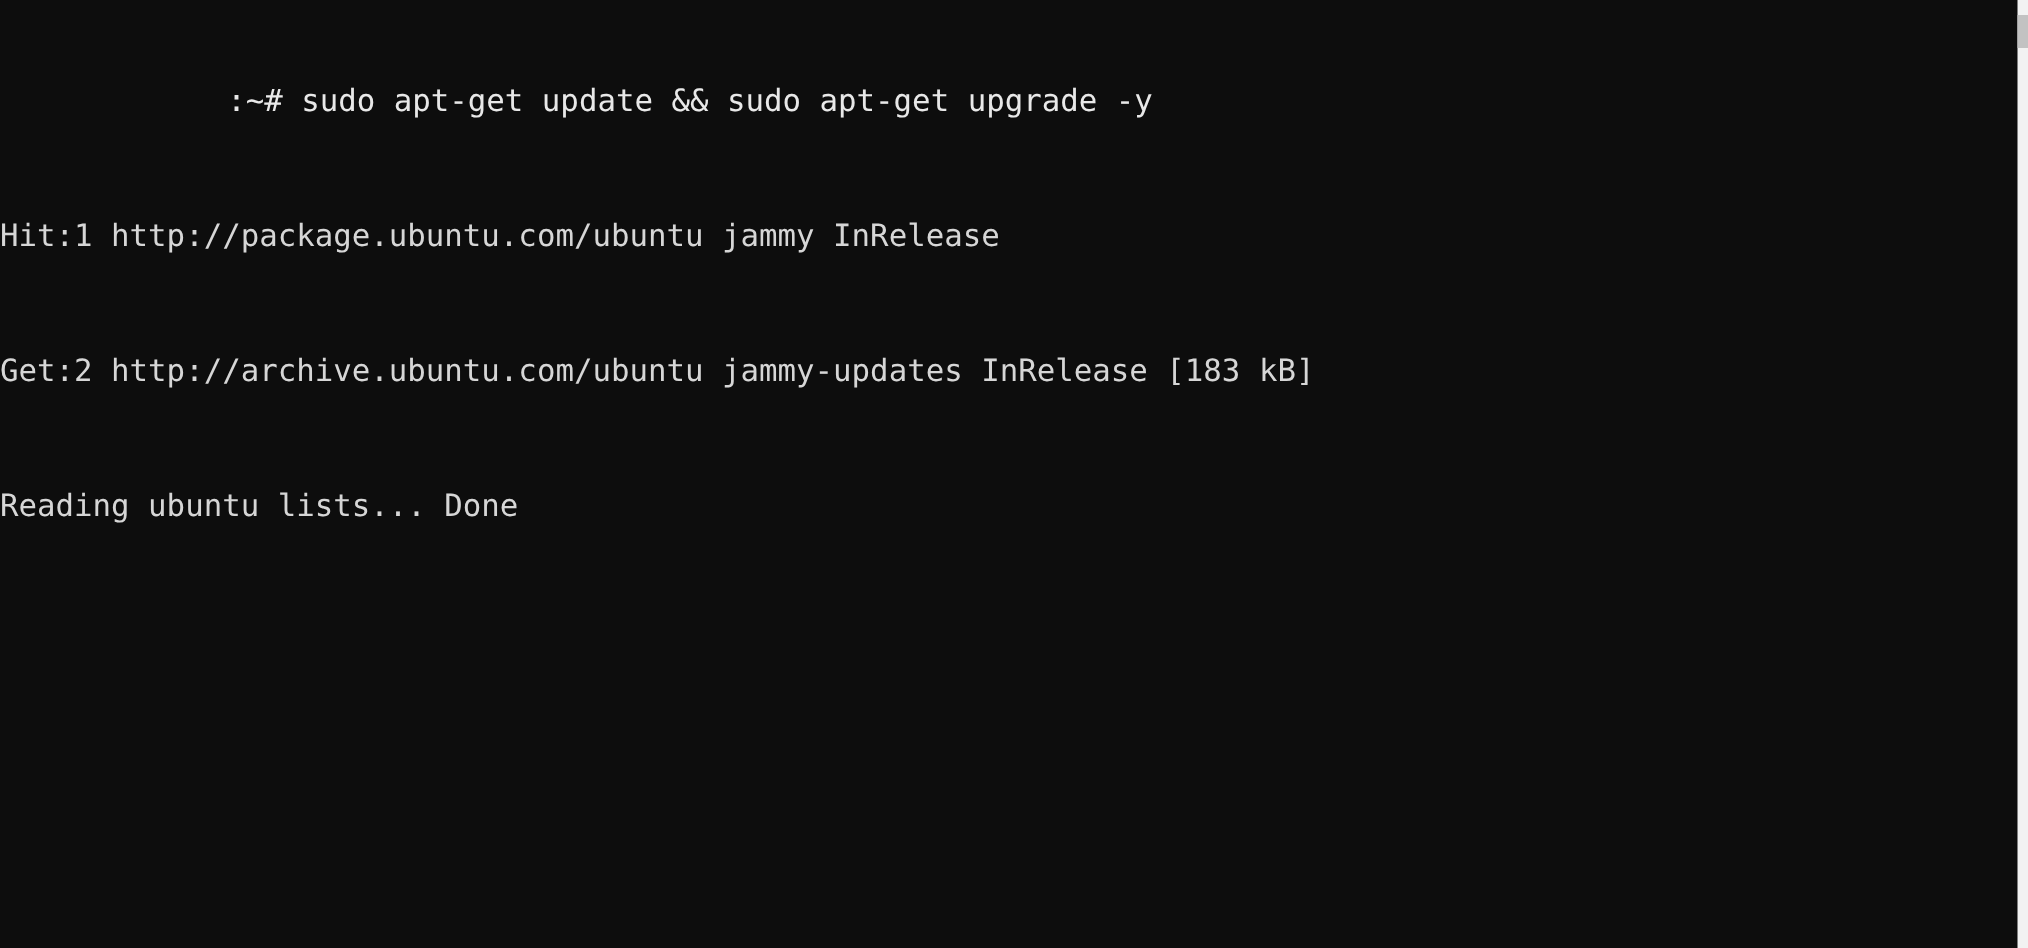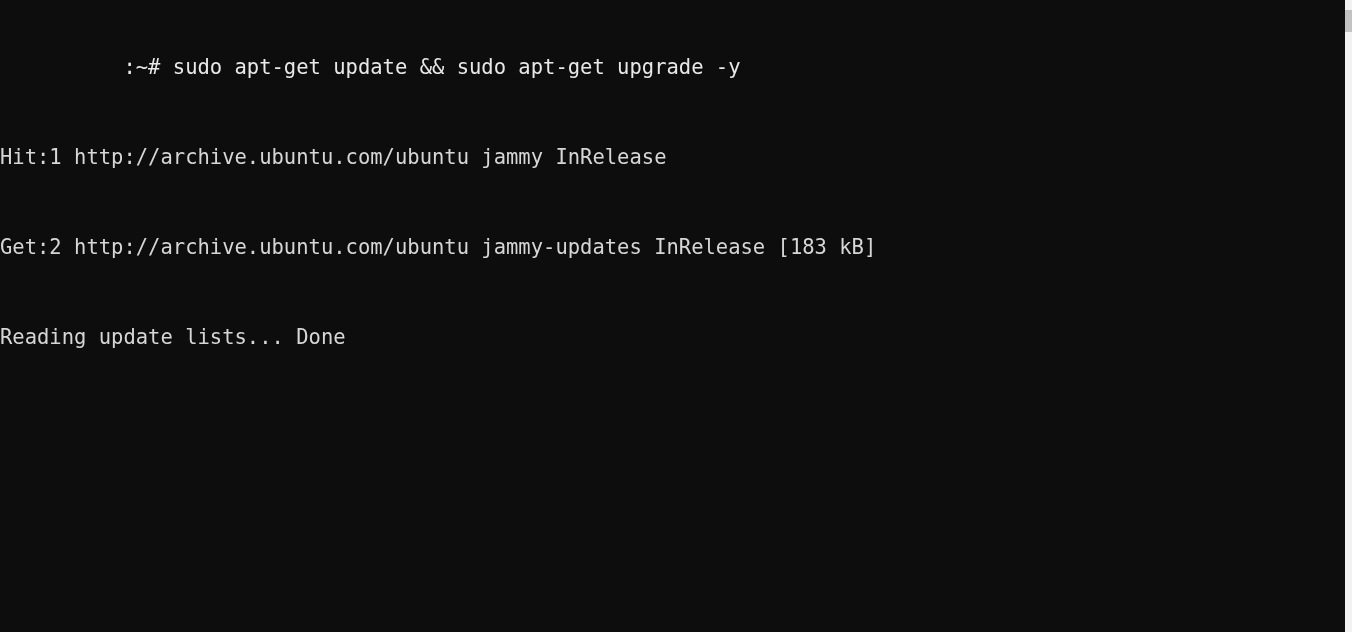--- a/index.html
+++ b/index.html
@@ -37,20 +37,21 @@
 
   .line {
     height: 30px;
     white-space: pre;
     color: #d6d6d6;
     font-family: "DejaVu Sans Mono", "Liberation Mono", monospace;
   }
 
   .prompt-line {
     color: #e8e8e8;
+    margin-left: 28px;
   }
 
   
   #scrollbar-track {
     position: absolute;
     right: 0;
     top: 0;
     width: 7px;
     height: 632px;
     background: #f2f2f2;
@@ -64,23 +65,23 @@
     background: #c2c2c2;
   }
 </style>
 </head>
 <body>
 
 <div id="terminal">
 
   <div id="screen">
     <div class="line prompt-line">          :~# sudo apt-get update &amp;&amp; sudo apt-get upgrade -y</div>
-    <div class="line">Hit:1 http://archive.ubuntu.com/ubuntu jammy InRelease</div>
+    <div class="line">Hit:1 http://package.ubuntu.com/ubuntu jammy InRelease</div>
     <div class="line">Get:2 http://archive.ubuntu.com/ubuntu jammy-updates InRelease [183 kB]</div>
-    <div class="line">Reading update lists... Done</div>
+    <div class="line">Reading ubuntu lists... Done</div>
     
     
     
     
     
     
     
     
     
     

